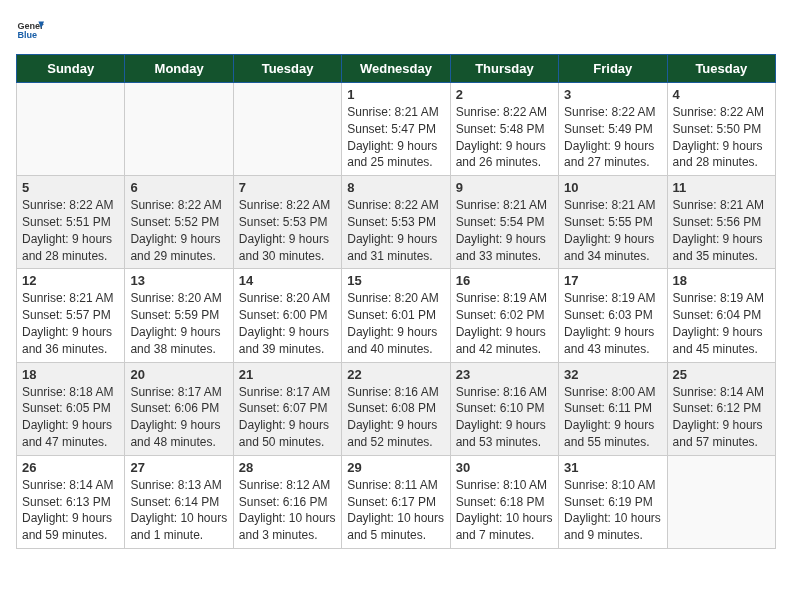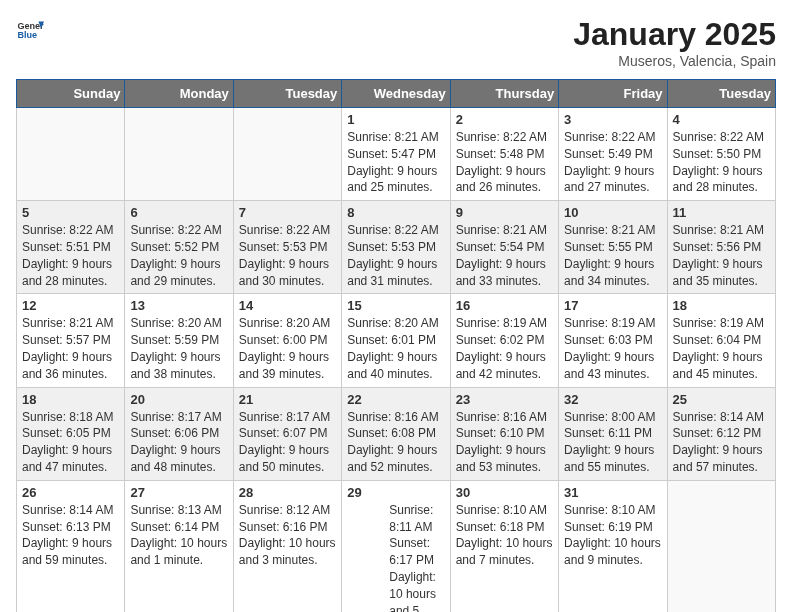--- a/index.html
+++ b/index.html
@@ -36,25 +36,25 @@
     .location {
       font-size: 14px;
       color: #555;
     }
     .calendar {
       width: 100%;
       border-collapse: collapse;
       border: 1px solid #ccc;
     }
     .calendar th {
-      background-color: #737373;
+      background-color: #14532d;
       color: #fff;
       font-size: 13px;
       padding: 6px 4px;
-      text-align: right;
+      text-align: center;
       border: 1px solid #1a5a9a;
     }
     .calendar td {
       vertical-align: top;
       border: 1px solid #ccc;
       padding: 4px 5px;
       width: calc(100% / 7);
       min-height: 80px;
       font-size: 11px;
       color: #333;
@@ -81,24 +81,20 @@
 </head>
 <body>
 
 <div class="header">
   <div class="logo">
     <svg class="logo-icon" viewBox="0 0 40 40">
       <text x="2" y="18" font-size="13" font-weight="bold" fill="#333">General</text>
       <text x="2" y="32" font-size="13" font-weight="bold" fill="#1a5fa8">Blue</text>
       <polygon points="32,8 40,8 36,18" fill="#1a5fa8"></polygon>
     </svg>
-  </div>
-  <div class="title-block">
-    <div class="month-title">January 2025</div>
-    <div class="location">Museros, Valencia, Spain</div>
   </div>
 </div>
 
 <table class="calendar">
   <thead>
     <tr>
     <th>Sunday</th>
         <th>Monday</th>
         <th>Tuesday</th>
         <th>Wednesday</th>
@@ -311,21 +307,21 @@
         </td>
         <td>
           <span class="day-number">28</span>
           <div class="day-info" style="white-space: pre-line;">Sunrise: 8:12 AM
 Sunset: 6:16 PM
 Daylight: 10 hours
 and 3 minutes.</div>
         </td>
         <td>
           <span class="day-number">29</span>
-          <div class="day-info" style="white-space: pre-line; margin-left: 42px;">Sunrise: 8:11 AM
+          <div class="day-info" style="white-space: pre-line;">Sunrise: 8:11 AM
 Sunset: 6:17 PM
 Daylight: 10 hours
 and 5 minutes.</div>
         </td>
         <td>
           <span class="day-number">30</span>
           <div class="day-info" style="white-space: pre-line;">Sunrise: 8:10 AM
 Sunset: 6:18 PM
 Daylight: 10 hours
 and 7 minutes.</div>

